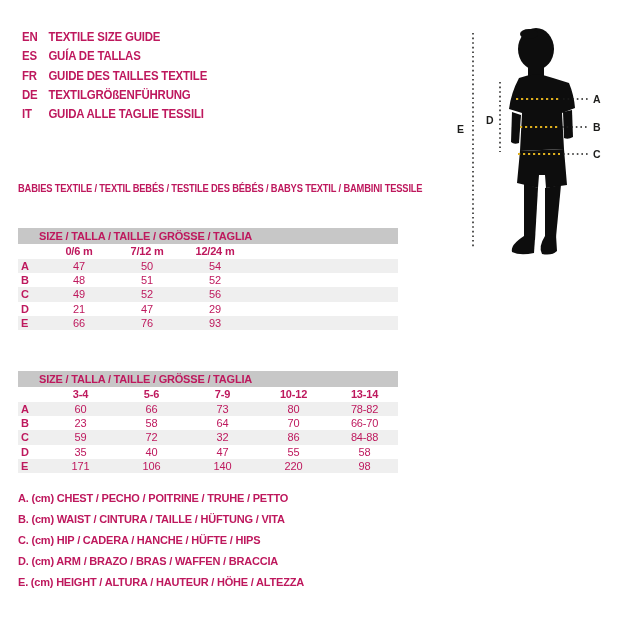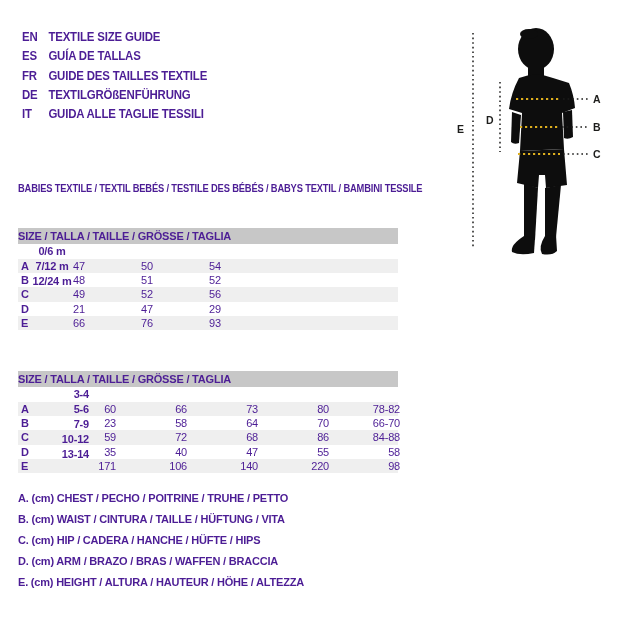--- a/index.html
+++ b/index.html
@@ -1,44 +1,44 @@
 <!DOCTYPE html>
 <html><head>
 <meta charset="utf-8">
 <style>
   html,body{margin:0;padding:0;background:#fff;}
   #page{
     position:relative;width:620px;height:612px;background:#ffffff;
-    font-family:"Liberation Sans",sans-serif;color:#4c1d95;overflow:hidden;
+    font-family:"Liberation Sans",sans-serif;color:#be185d;overflow:hidden;
     letter-spacing:-0.2px;
   }
   .cond{display:inline-block;transform:scaleX(0.88);transform-origin:0 50%;white-space:nowrap;}
   .cond85{display:inline-block;transform:scaleX(0.85);transform-origin:0 50%;white-space:nowrap;}
 
   
   #langs{position:absolute;left:22px;top:27px;font-size:13px;font-weight:700;}
   .lang-row{height:19.3px;line-height:19.3px;white-space:nowrap;}
   .lang-code{display:inline-block;width:30px;}
 
   
   #figure{position:absolute;left:450px;top:25px;width:160px;height:240px;}
 
   
   .sec-title{position:absolute;left:18px;font-size:11px;font-weight:700;white-space:nowrap;}
 
   
   .sizetable{position:absolute;left:18px;width:380px;font-size:11px;}
-  .band{height:16px;line-height:16px;background:#c7c7c7;font-weight:700;padding-left:0;}
+  .band{height:16px;line-height:16px;background:#c7c7c7;font-weight:700;padding-left:21px;}
   .trow{height:14.2px;line-height:14.2px;display:flex;}
-  .trow.head{height:15px;line-height:15px;flex-direction:column;}
+  .trow.head{height:15px;line-height:15px;}
   .trow.stripe{background:#efefef;}
   .tlabel{display:inline-block;width:24px;padding-left:3px;font-weight:700;flex:0 0 auto;}
   .tcell{display:inline-block;text-align:center;flex:0 0 auto;}
   .babies .tcell{width:68px;}
-  .children .tcell{width:71px;text-align:right;}
+  .children .tcell{width:71px;}
   .thead-cell{font-weight:700;}
 
   
   #legend{position:absolute;left:18px;top:488px;font-size:11px;font-weight:700;}
   .legend-line{height:21px;line-height:21px;white-space:nowrap;}
 </style>
 </head>
 <body>
 
 <div id="page">
@@ -150,21 +150,21 @@
       <span class="tcell">23</span>
       <span class="tcell">58</span>
       <span class="tcell">64</span>
       <span class="tcell">70</span>
       <span class="tcell">66-70</span>
     </div>
     <div class="trow stripe">
       <span class="tlabel">C</span>
       <span class="tcell">59</span>
       <span class="tcell">72</span>
-      <span class="tcell">68</span>
+      <span class="tcell">32</span>
       <span class="tcell">86</span>
       <span class="tcell">84-88</span>
     </div>
     <div class="trow">
       <span class="tlabel">D</span>
       <span class="tcell">35</span>
       <span class="tcell">40</span>
       <span class="tcell">47</span>
       <span class="tcell">55</span>
       <span class="tcell">58</span>

